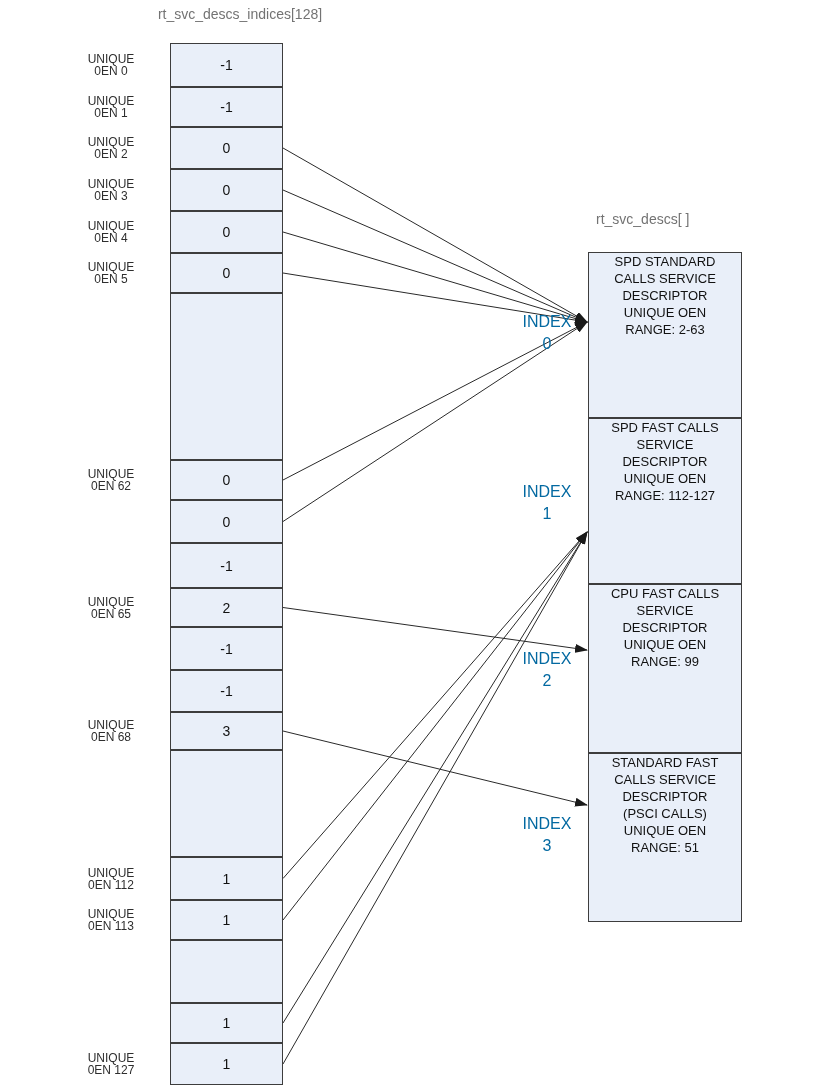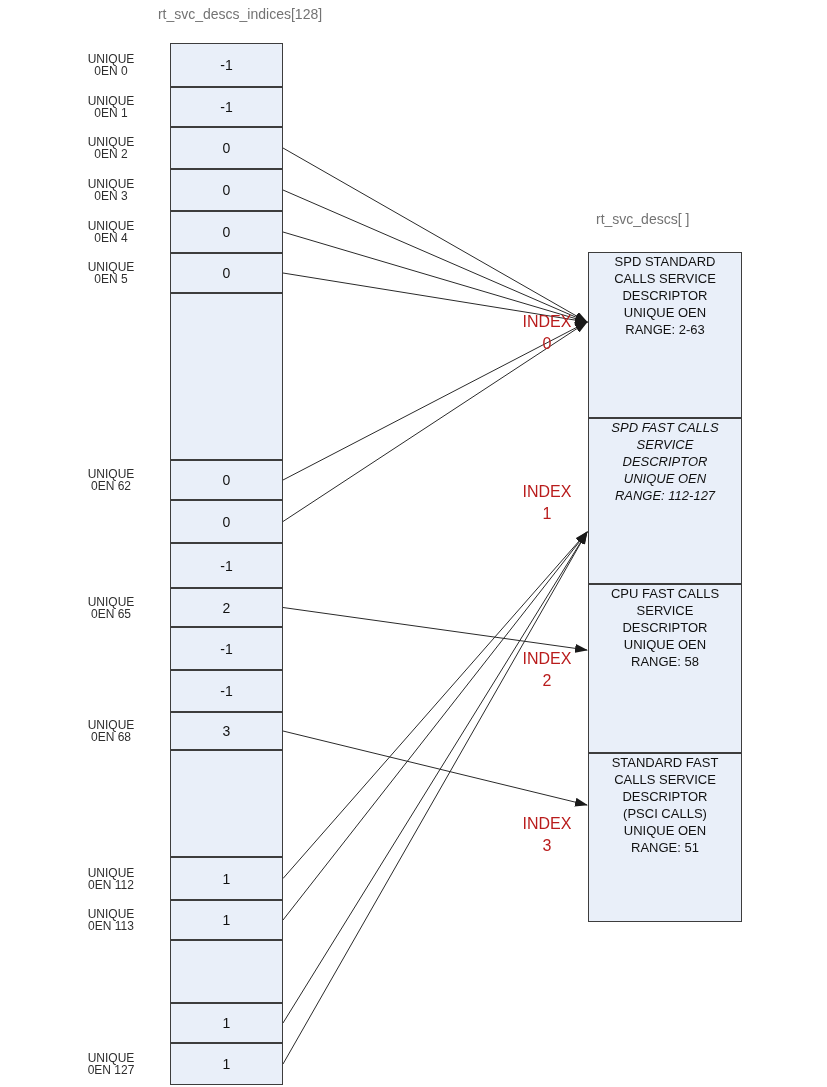--- a/index.html
+++ b/index.html
@@ -55,21 +55,21 @@
   .desc-text{
     font-size:13px;line-height:17px;
     color:#111;
     white-space:pre-line;
   }
   .index-label{
     position:absolute;
     left:507px;width:80px;
     text-align:center;
     font-size:16px;line-height:22px;
-    color:#b91c1c;
+    color:#0369a1;
   }
   #arrows-svg{
     position:absolute;top:0;left:0;
     pointer-events:none;
   }
 </style>
 </head>
 <body>
 
 <div id="canvas">
@@ -199,33 +199,33 @@
       </div>
     </div>
   <div id="boxes-layer">
       <div class="desc-box" style="top: 252px; height: 166px;">
         <div class="desc-text">SPD STANDARD
 CALLS SERVICE
 DESCRIPTOR
 UNIQUE OEN
 RANGE: 2-63</div>
       </div>
-      <div class="desc-box" style="top: 418px; height: 166px; font-style: italic;">
+      <div class="desc-box" style="top: 418px; height: 166px;">
         <div class="desc-text">SPD FAST CALLS
 SERVICE
 DESCRIPTOR
 UNIQUE OEN
 RANGE: 112-127</div>
       </div>
       <div class="desc-box" style="top: 584px; height: 169px;">
         <div class="desc-text">CPU FAST CALLS
 SERVICE
 DESCRIPTOR
 UNIQUE OEN
-RANGE: 58</div>
+RANGE: 99</div>
       </div>
       <div class="desc-box" style="top: 753px; height: 169px;">
         <div class="desc-text">STANDARD FAST
 CALLS SERVICE
 DESCRIPTOR
 (PSCI CALLS)
 UNIQUE OEN
 RANGE: 51</div>
       </div>
     </div>

